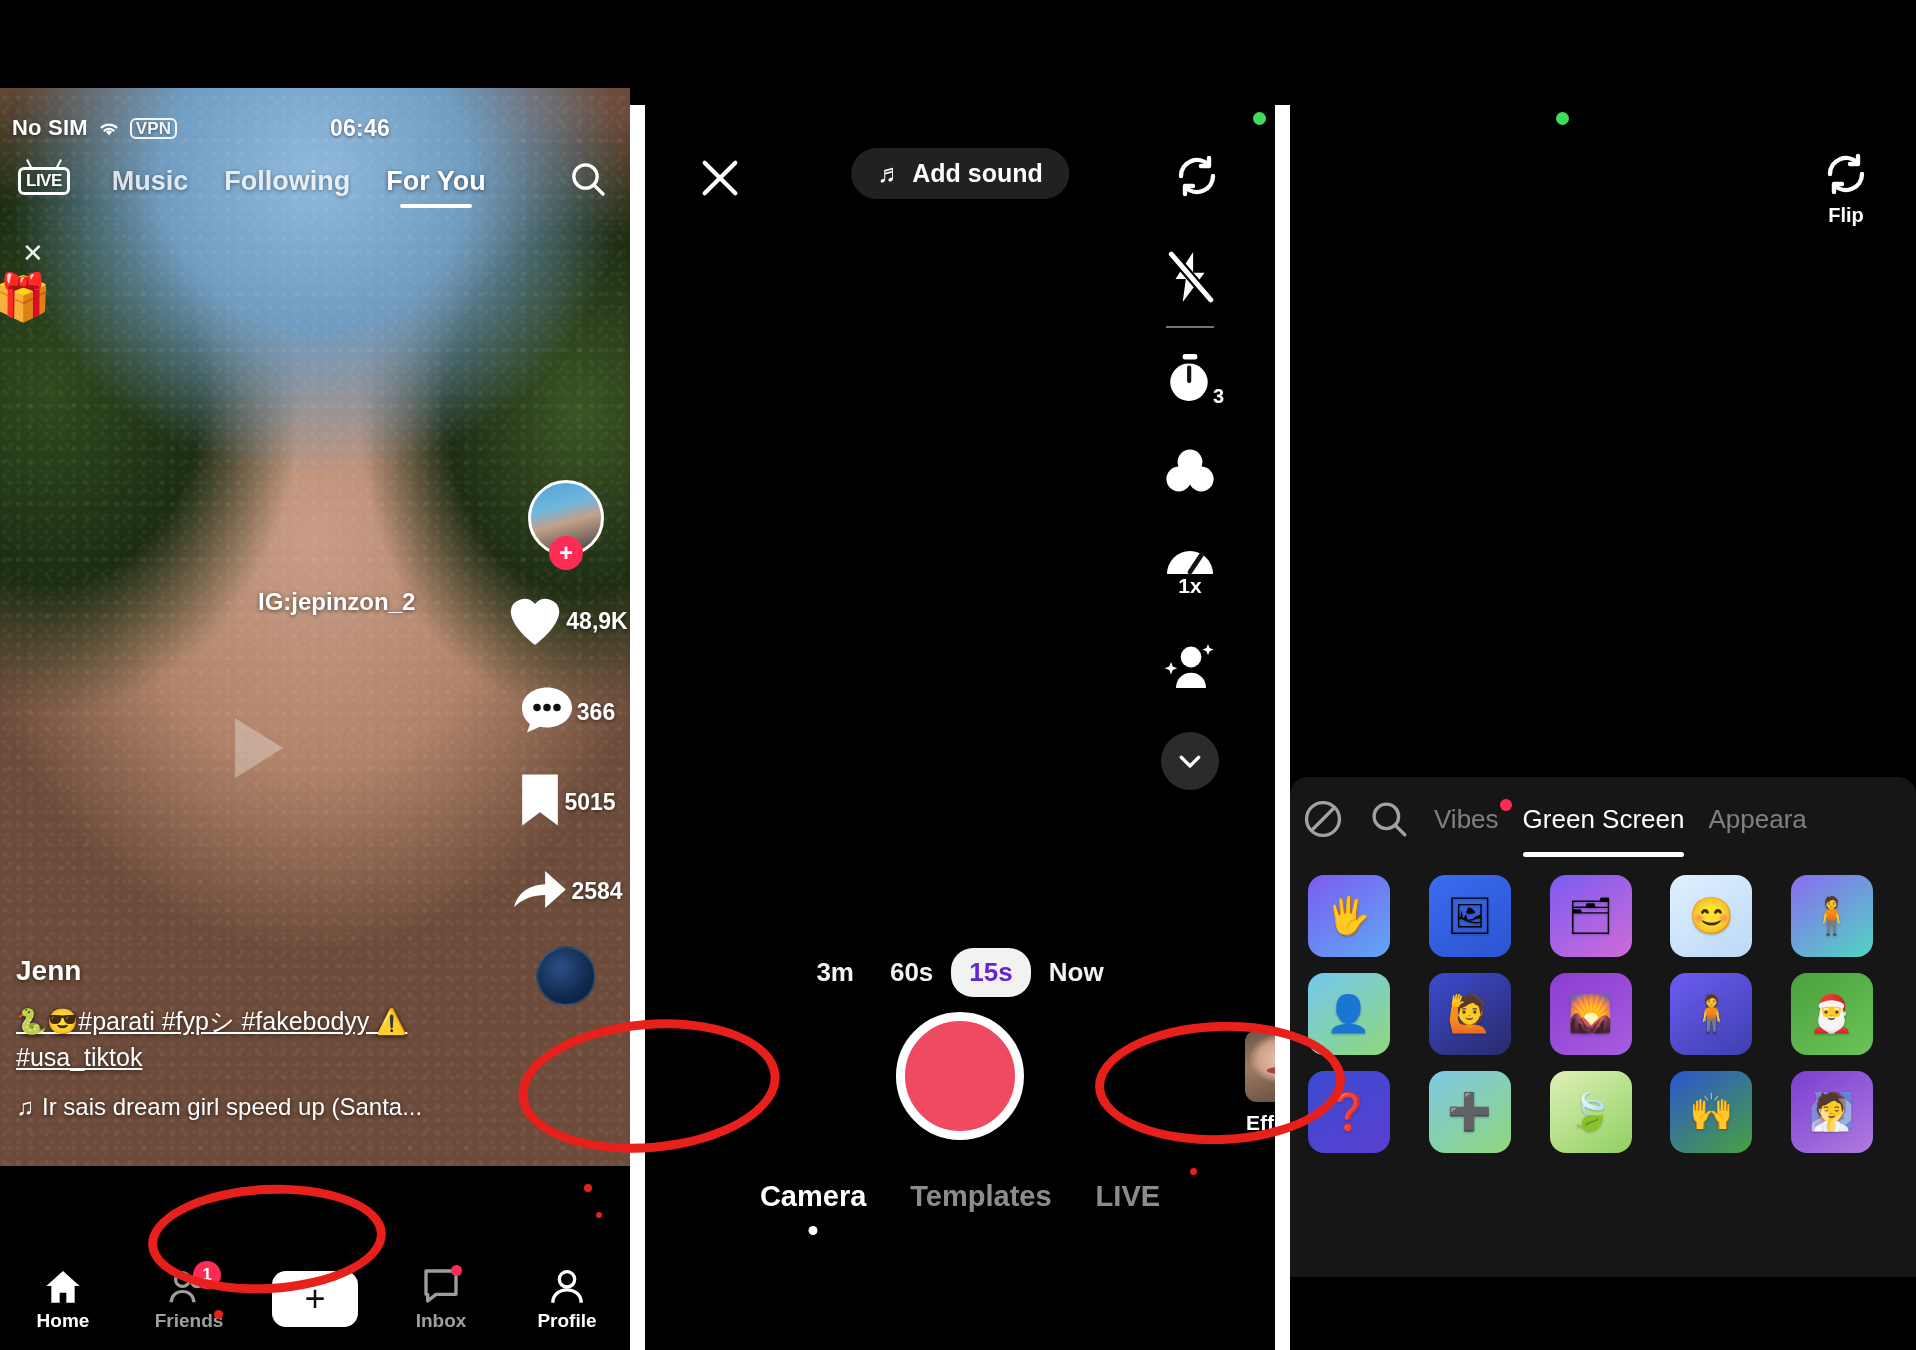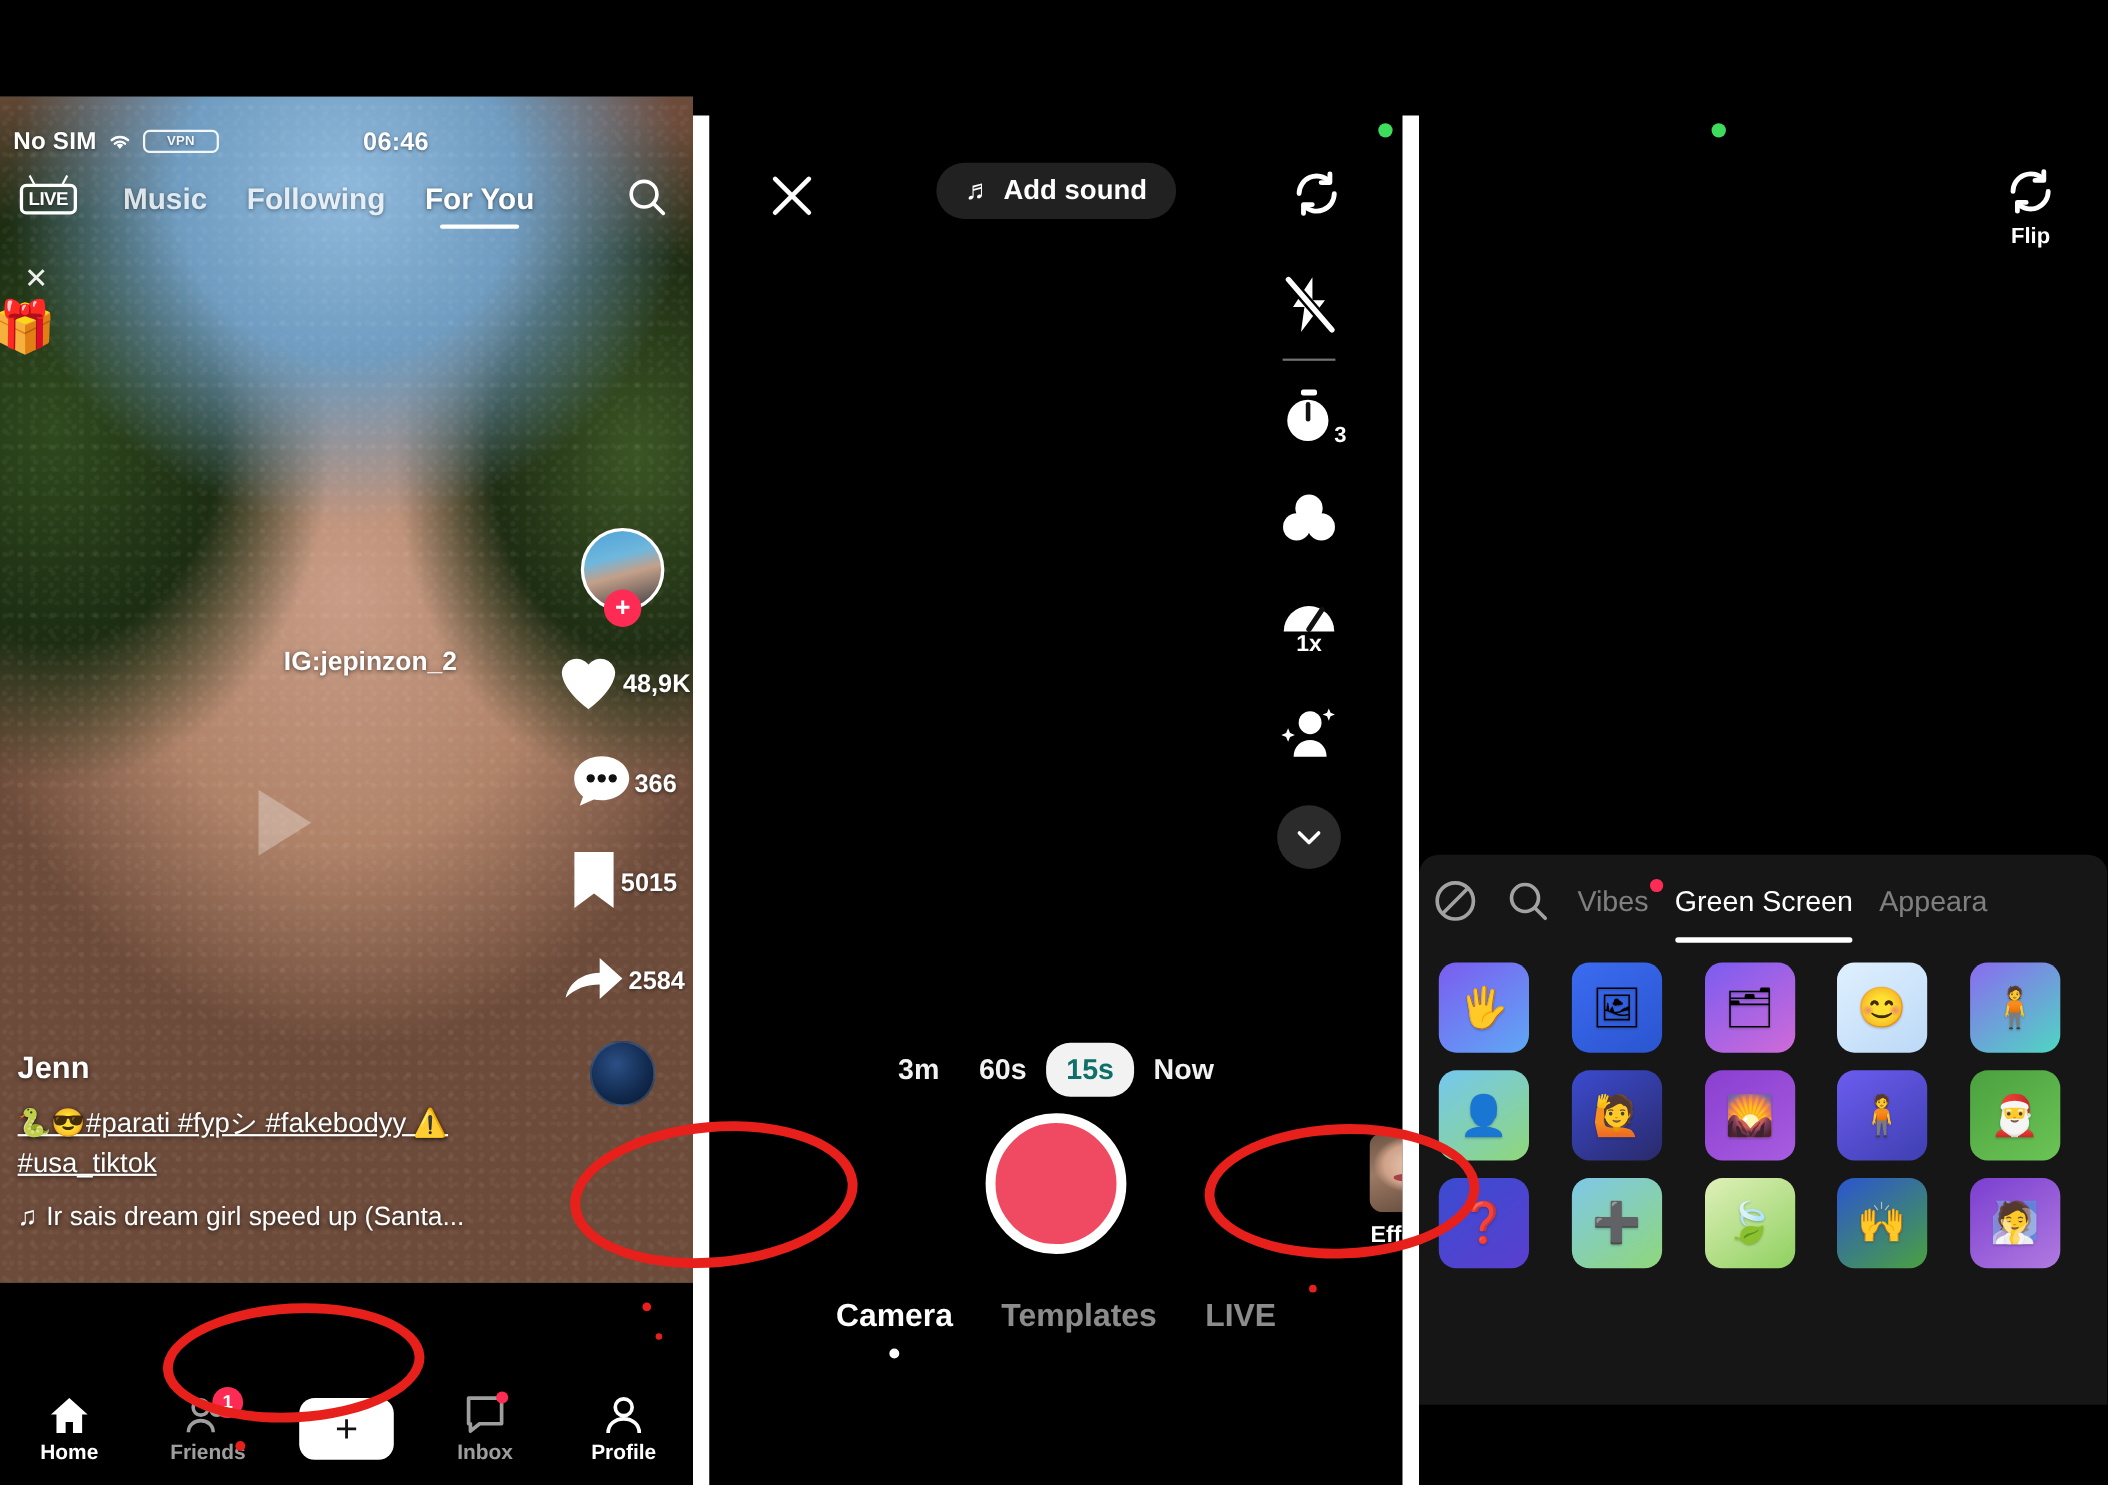--- a/index.html
+++ b/index.html
@@ -45,22 +45,22 @@
   
   .statusbar{
     position:absolute; left:0; top:110px; width:720px; height:36px;
     display:flex; align-items:center; color:#fff;
     font-size:22px; font-weight:bold; letter-spacing:.2px;
     text-shadow:0 1px 3px rgba(0,0,0,.5);
   }
   .sb-left{ display:flex; align-items:center; gap:8px; margin-left:12px; }
   .sb-time{ position:absolute; left:0; right:0; text-align:center; font-size:23px; }
   .vpn-badge{
-    border:2px solid #fff; border-radius:6px; padding:0 20px;
-    font-size:12px; line-height:17px; font-weight:bold; opacity:.92;
+    border:2px solid #fff; border-radius:6px; padding:0 4px;
+    font-size:17px; line-height:17px; font-weight:bold; opacity:.92;
   }
   .battery{
     position:absolute; right:16px; width:38px; height:20px;
     border:2px solid rgba(255,255,255,.85); border-radius:5px; background:#2fd24f;
     display:flex; align-items:center; justify-content:center; color:#0a0a0a; font-size:14px;
   }
   .battery::after{ content:""; position:absolute; right:-6px; top:5px; width:3px;height:9px;background:rgba(255,255,255,.85); border-radius:0 2px 2px 0;}
 
   
   .topnav{
@@ -160,21 +160,21 @@
     width:58px;height:58px;border-radius:50%;background:rgba(255,255,255,.17);
     display:flex;align-items:center;justify-content:center; color:#fff;
   }
 
   .durations{
     position:absolute; left:0; right:0; top:948px;
     display:flex; align-items:center; justify-content:center; 
     color:#fff; font-size:26px; font-weight:bold;
   }
   .dur{ padding:9px 18px; border-radius:22px; opacity:.95; }
-  .dur.active{ background:#fff; color:#0f766e; }
+  .dur.active{ background:#fff; color:#6d28d9; }
 
   .shutter{
     position:absolute; left:50%; transform:translateX(-50%); top:1012px;
     width:128px;height:128px;border-radius:50%;
     background:#F04A63; border:9px solid #fff;
   }
   .effects-btn{ position:absolute; left:600px; top:1030px; display:flex; flex-direction:column; align-items:center; }
   .effects-thumb{
     width:72px;height:72px;border-radius:12px;
     background:

